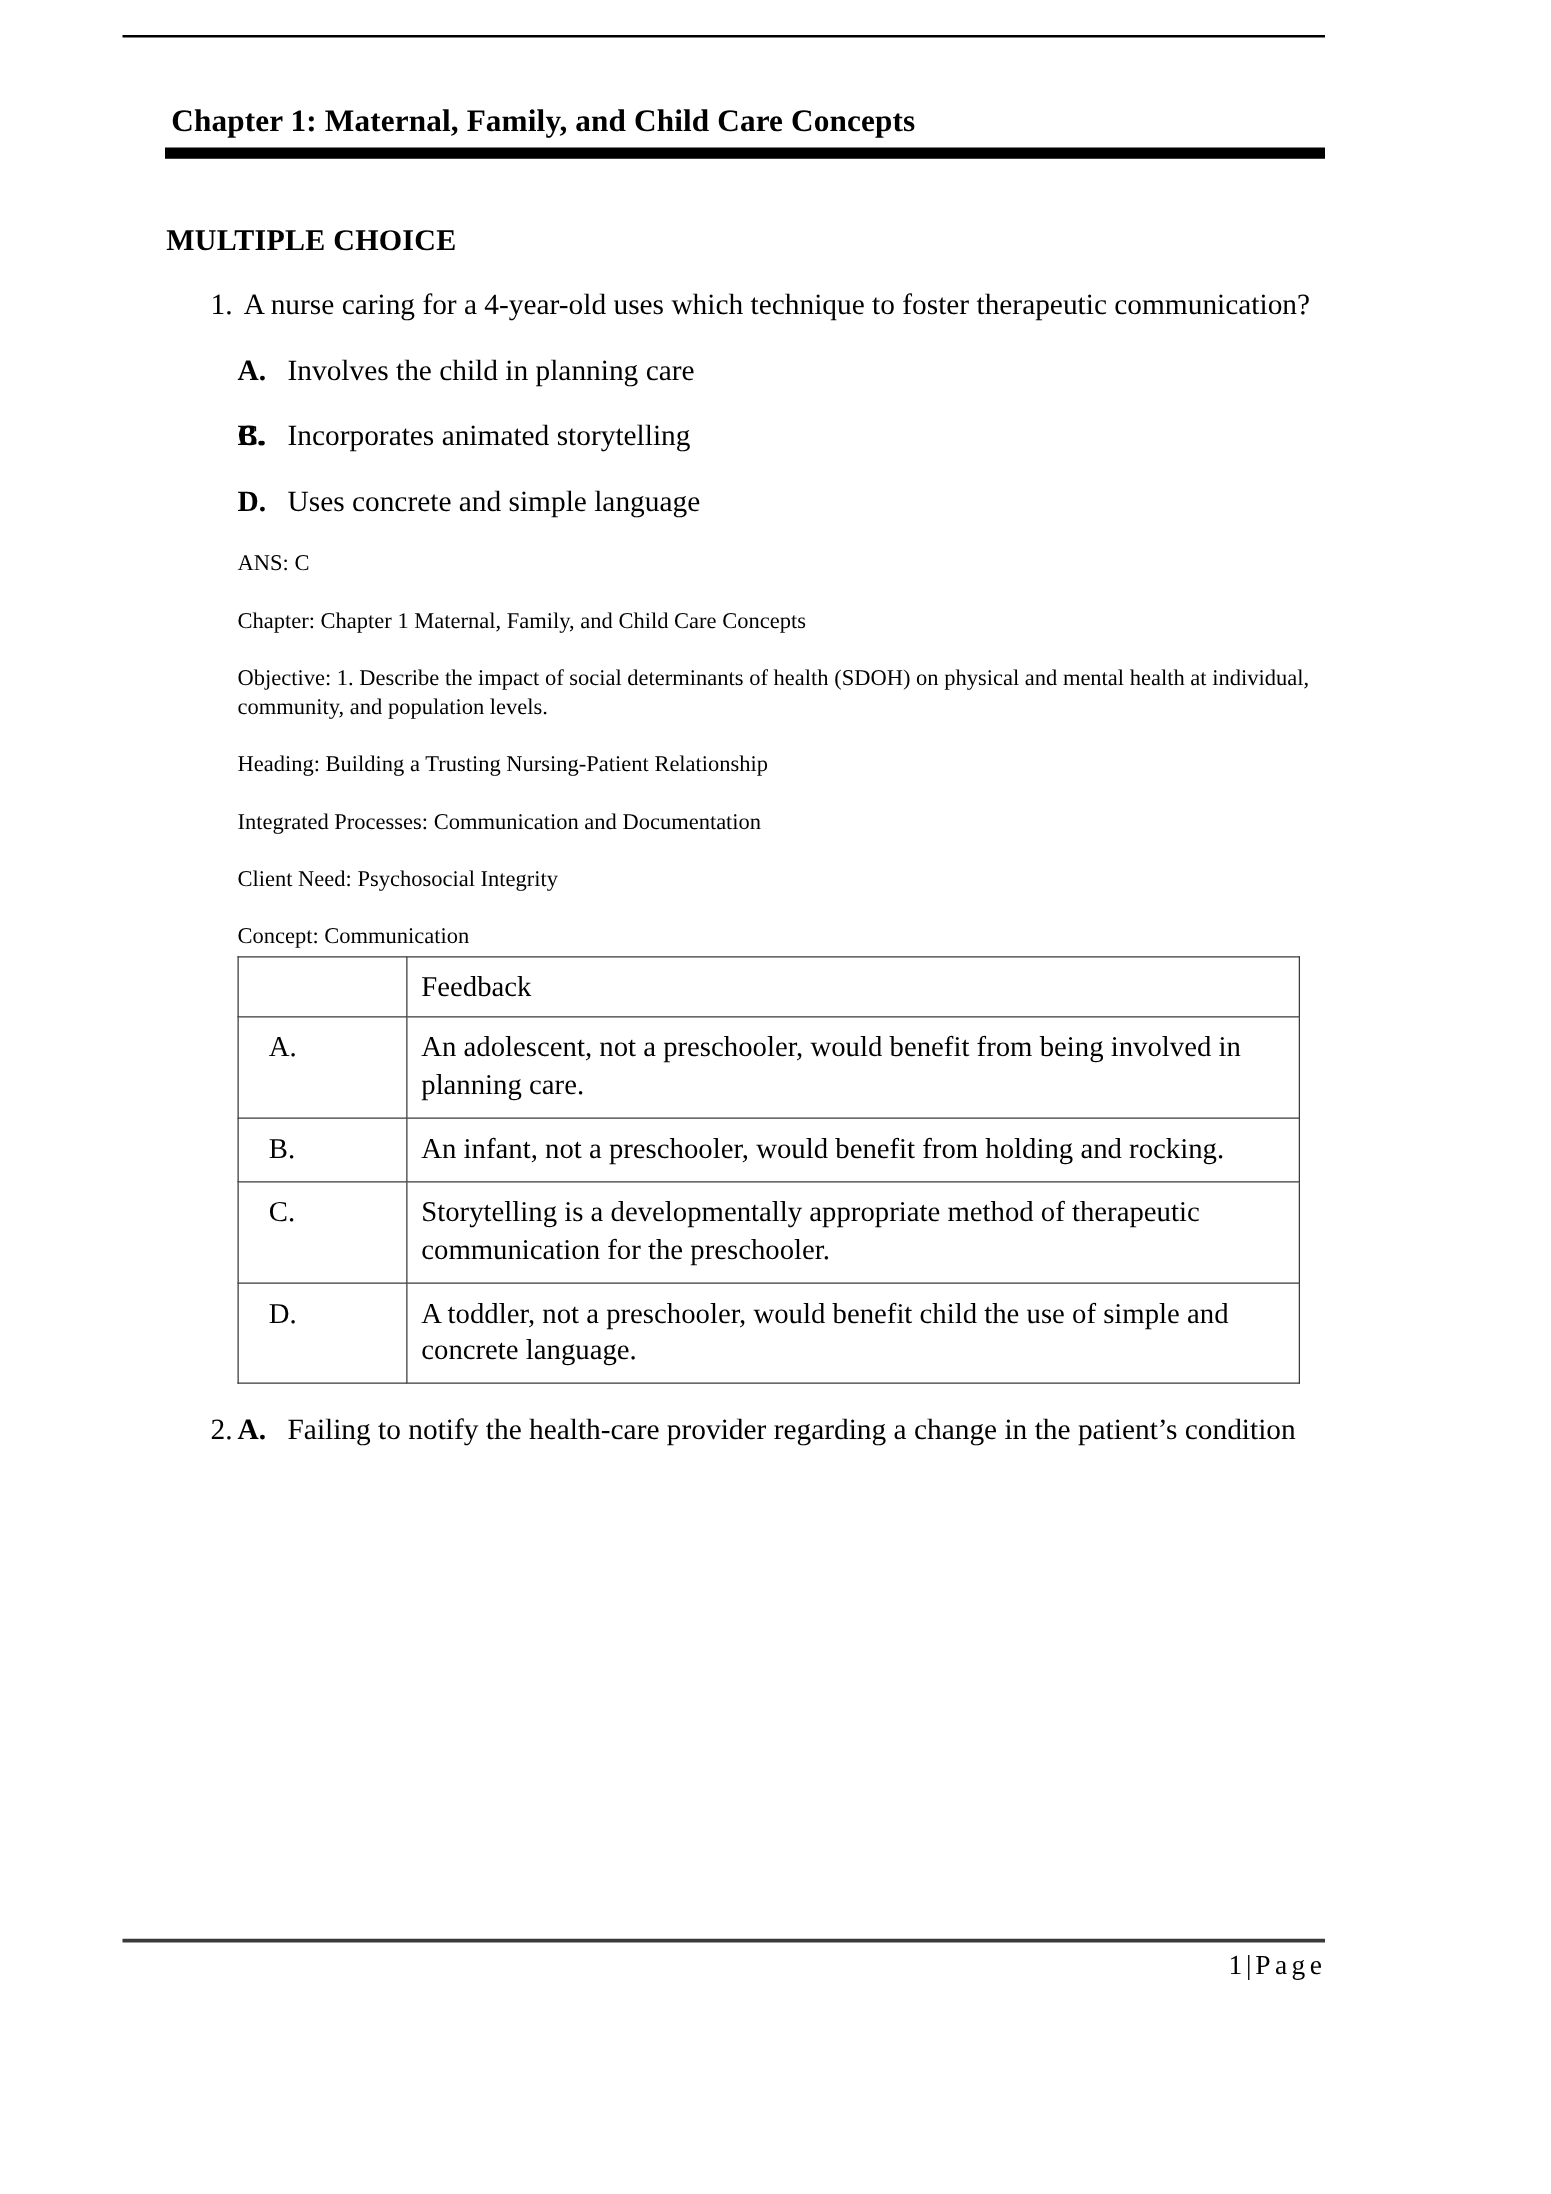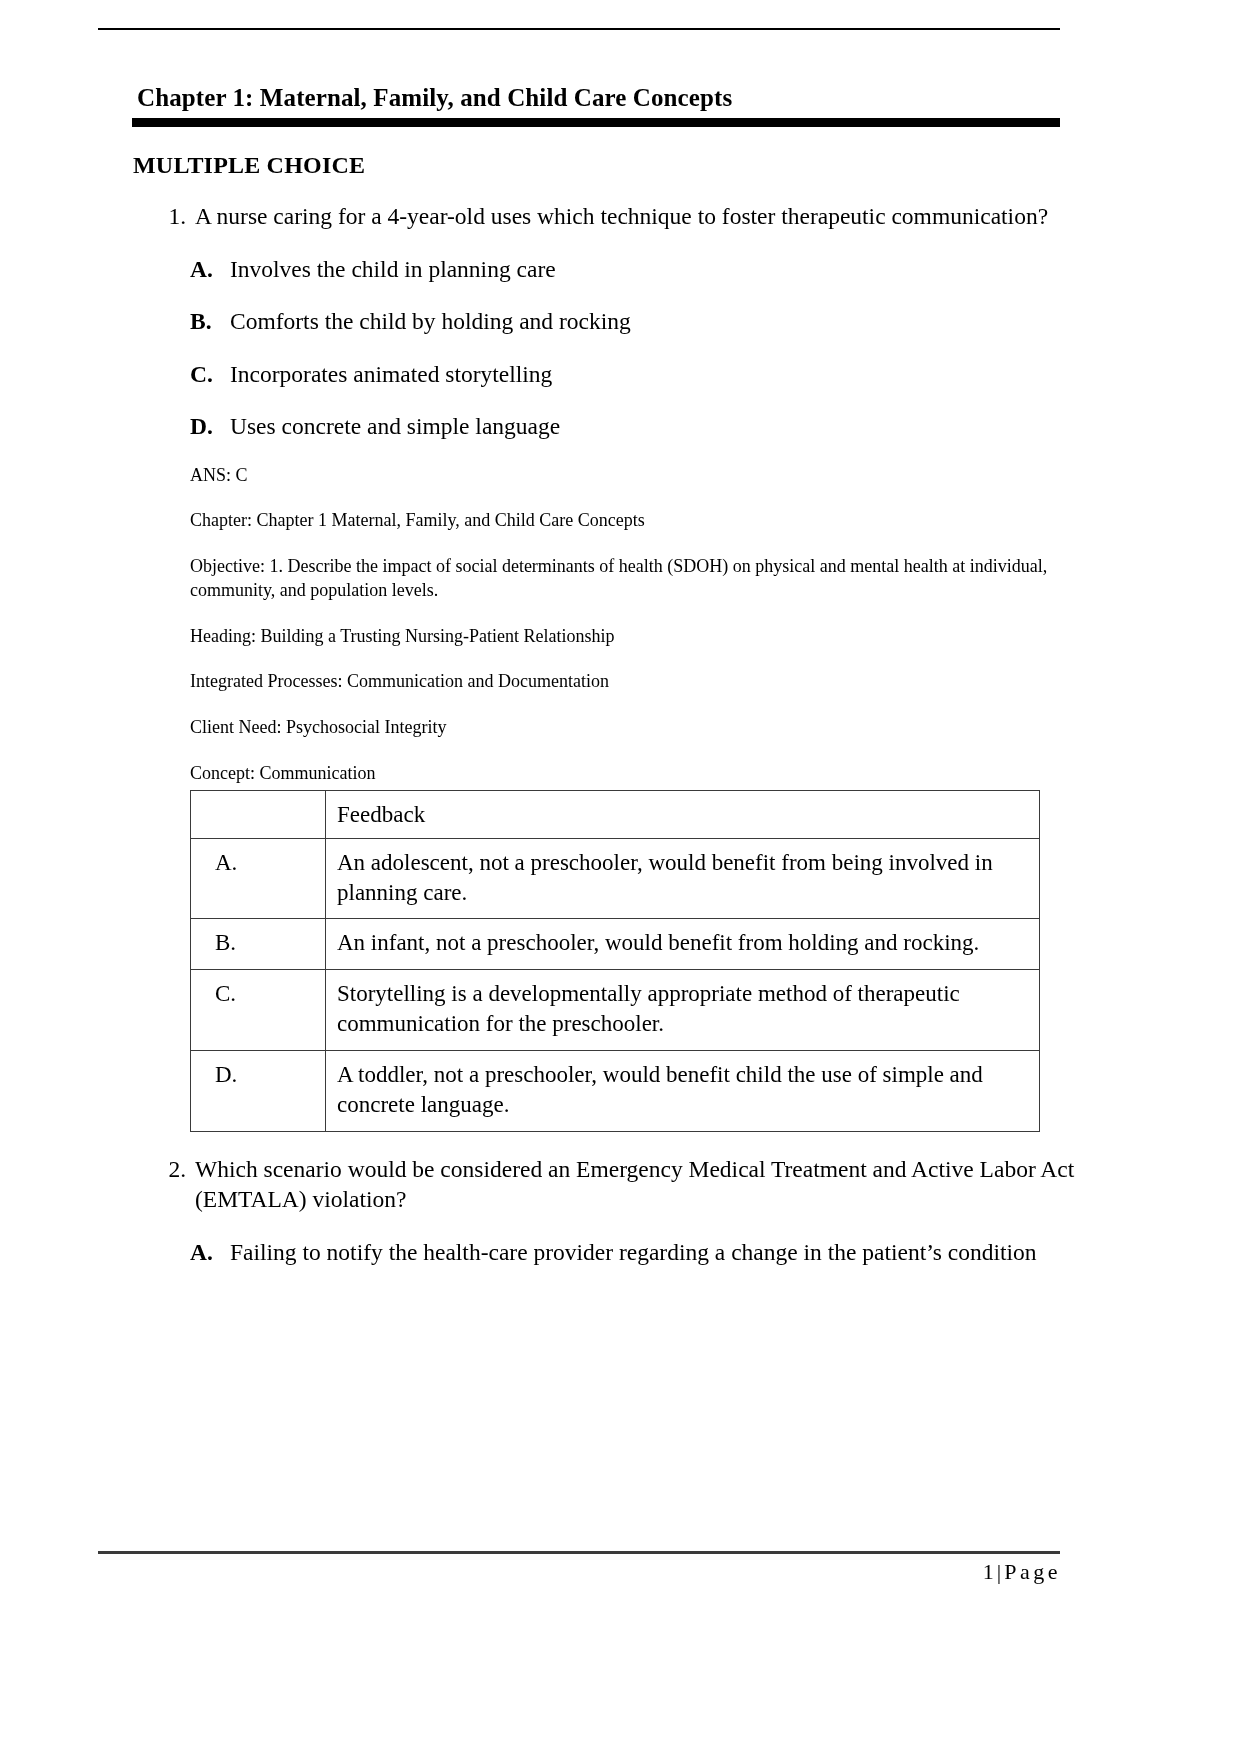--- a/index.html
+++ b/index.html
@@ -45,21 +45,21 @@
     top: 118px;
     width: 928px;
     height: 9px;
     background: #000000;
   }
 
   
   .content {
     position: absolute;
     left: 0;
-    top: 152px;
+    top: 180px;
     width: 1241px;
   }
 
   .section-label {
     margin-left: 133px;
     font-size: 24px;
     font-weight: bold;
     letter-spacing: 0.2px;
     margin-bottom: 22px;
   }
@@ -178,21 +178,20 @@
       <span class="qnum">1.</span>
       <span>A nurse caring for a 4-year-old uses which technique to foster therapeutic communication?</span>
     </div>
 
     <div class="option">
       <span class="olet">A.</span>
       <span>Involves the child in planning care</span>
     </div>
     <div class="option">
       <span class="olet">B.</span>
-      <span>Comforts the child by holding and rocking</span>
     </div>
     <div class="option">
       <span class="olet">C.</span>
       <span>Incorporates animated storytelling</span>
     </div>
     <div class="option">
       <span class="olet">D.</span>
       <span>Uses concrete and simple language</span>
     </div>
 
@@ -226,21 +225,20 @@
           <tr>
             <td class="c-letter">D.</td>
             <td>A toddler, not a preschooler, would benefit child the use of simple and concrete language.</td>
           </tr>
         </tbody>
       </table>
     </div>
 
     <div class="question" style="margin-top:22px;">
       <span class="qnum">2.</span>
-      <span>Which scenario would be considered an Emergency Medical Treatment and Active Labor Act (EMTALA) violation?</span>
     </div>
 
     <div class="option">
       <span class="olet">A.</span>
       <span>Failing to notify the health-care provider regarding a change in the patient’s condition</span>
     </div>
 
   </div>
 
   <div class="footer-rule"></div>

